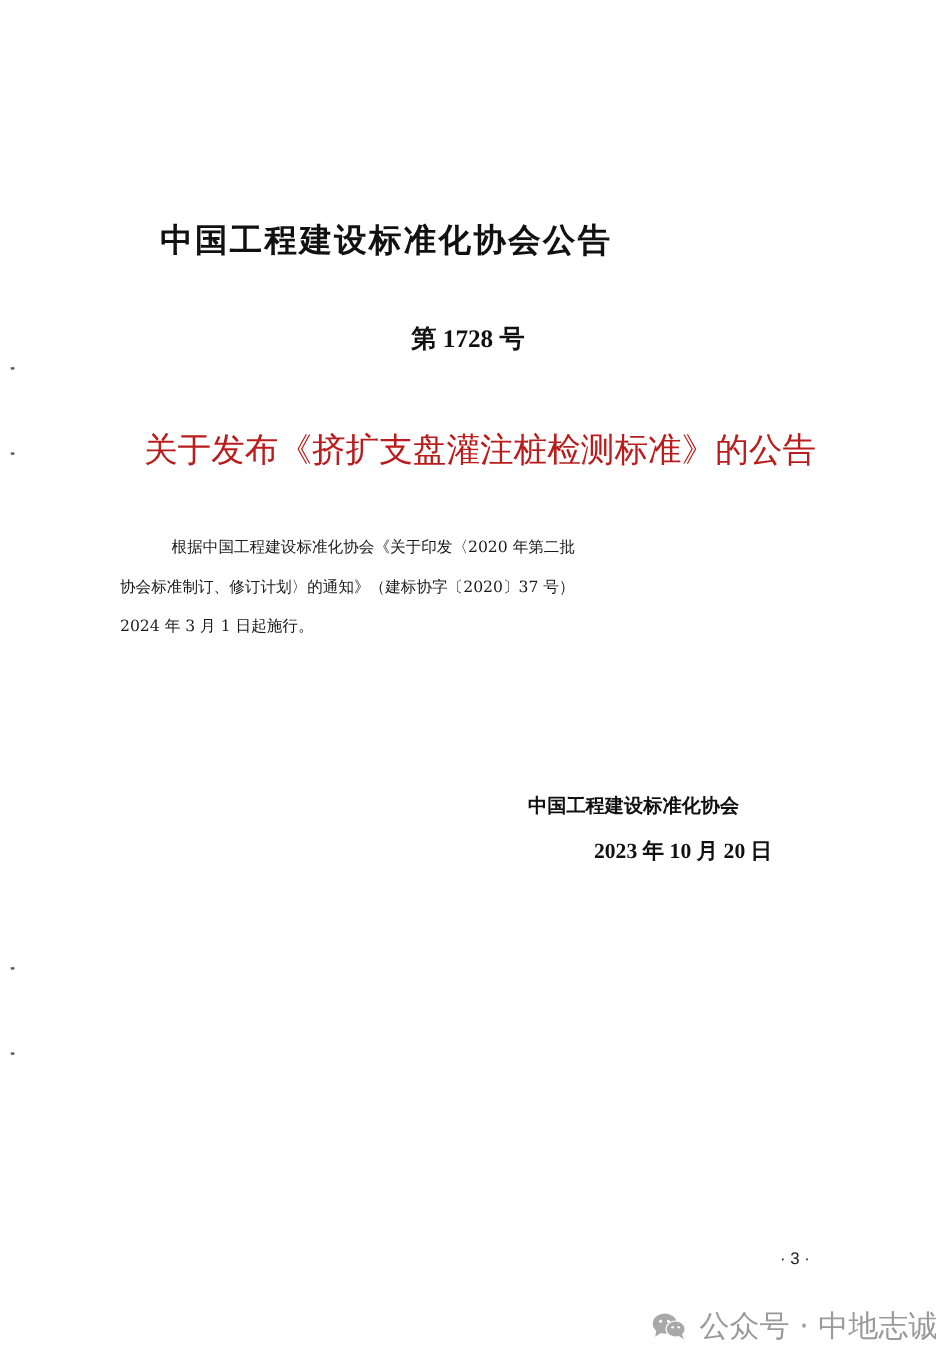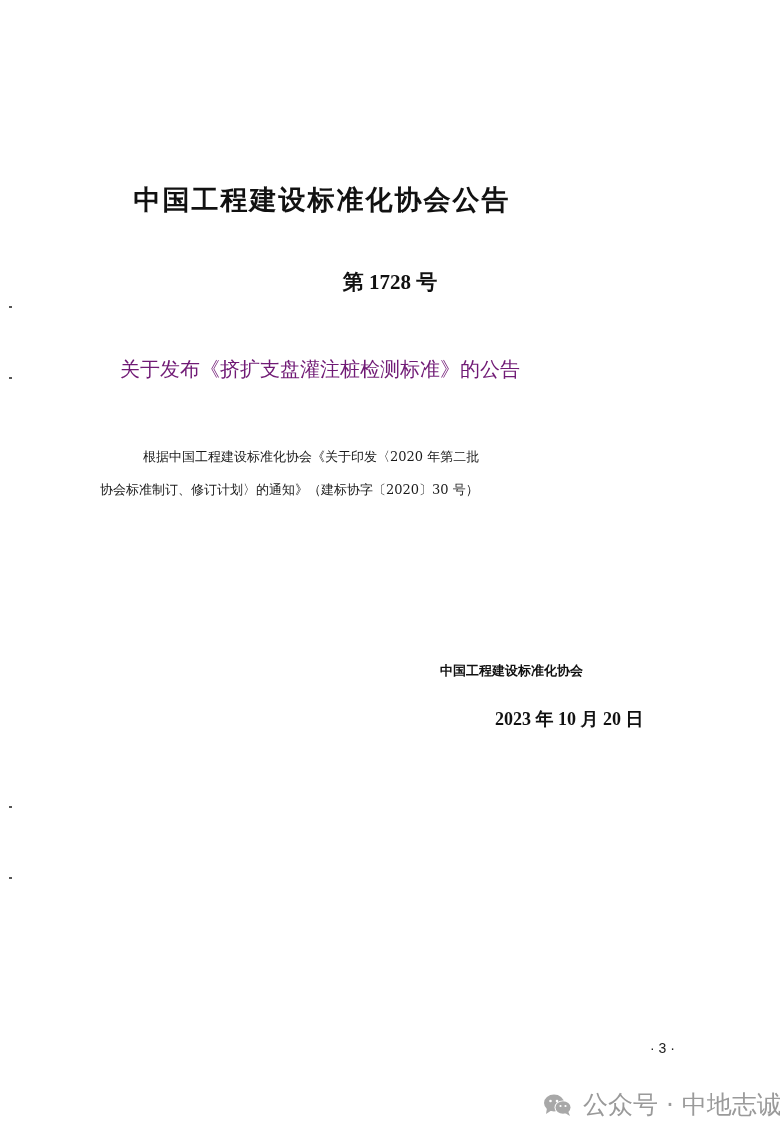--- a/index.html
+++ b/index.html
@@ -44,22 +44,22 @@
       font-weight: bold;
       font-size: 21px;
       color: #111;
     }
     .subtitle {
       position: absolute;
       top: 356px;
       left: 120px;
       width: 600px;
       font-family: "DejaVu Serif", "Liberation Serif", serif;
-      font-size: 20px;
-      color: #701a75;
+      font-size: 28px;
+      color: #b91c1c;
       white-space: nowrap;
     }
     .body-text {
       position: absolute;
       top: 440px;
       left: 100px;
       width: 580px;
       font-family: "DejaVu Serif", "Liberation Serif", serif;
       font-size: 13px;
       line-height: 33px;
@@ -71,34 +71,33 @@
     }
     .body-text .line.indent {
       padding-left: 43px;
     }
     .signature {
       position: absolute;
       top: 662px;
       left: 440px;
       font-family: "DejaVu Sans", "Liberation Sans", sans-serif;
       font-weight: bold;
-      font-size: 13px;
+      font-size: 16px;
       color: #111;
       white-space: nowrap;
     }
     .date {
       position: absolute;
       top: 697px;
       left: 495px;
       font-family: "Liberation Serif", "DejaVu Serif", serif;
       font-weight: bold;
       font-size: 18px;
       color: #111;
       white-space: nowrap;
-      margin-top: 10px;
     }
     .page-number {
       position: absolute;
       top: 1040px;
       left: 650px;
       font-family: "Liberation Sans", "DejaVu Sans", sans-serif;
       font-size: 14px;
       color: #222;
       white-space: nowrap;
     }
@@ -129,21 +128,22 @@
 <div class="margin-mark" style="top:877px;"></div>
 
 <div class="title">中国工程建设标准化协会公告</div>
 
 <div class="number">第 1728 号</div>
 
 <div class="subtitle">关于发布《挤扩支盘灌注桩检测标准》的公告</div>
 
 <div class="body-text">
   <span class="line indent">根据中国工程建设标准化协会《关于印发〈2020 年第二批</span>
-  <span class="line">协会标准制订、修订计划〉的通知》（建标协字〔2020〕30 号）</span>
+  <span class="line">协会标准制订、修订计划〉的通知》（建标协字〔2020〕37 号）</span>
+  <span class="line">2024 年 3 月 1 日起施行。</span>
 </div>
 
 <div class="signature">中国工程建设标准化协会</div>
 
 <div class="date">2023 年 10 月 20 日</div>
 
 <div class="page-number">· 3 ·</div>
 
 <div class="watermark">
   <span class="wechat-icon">

